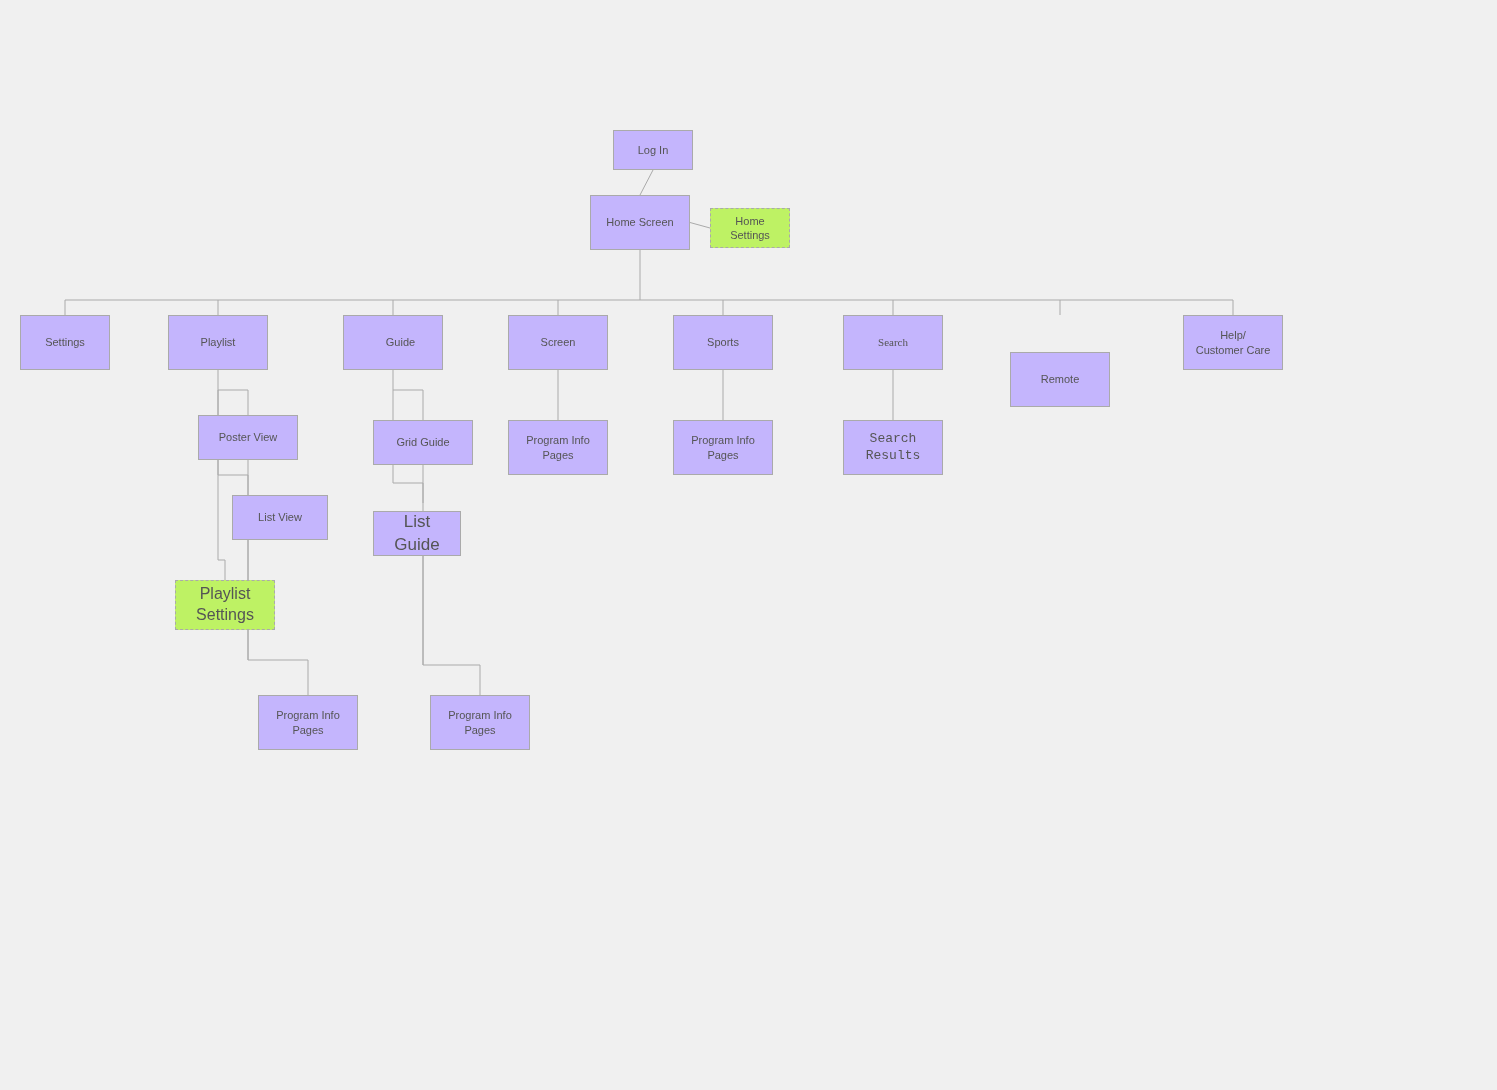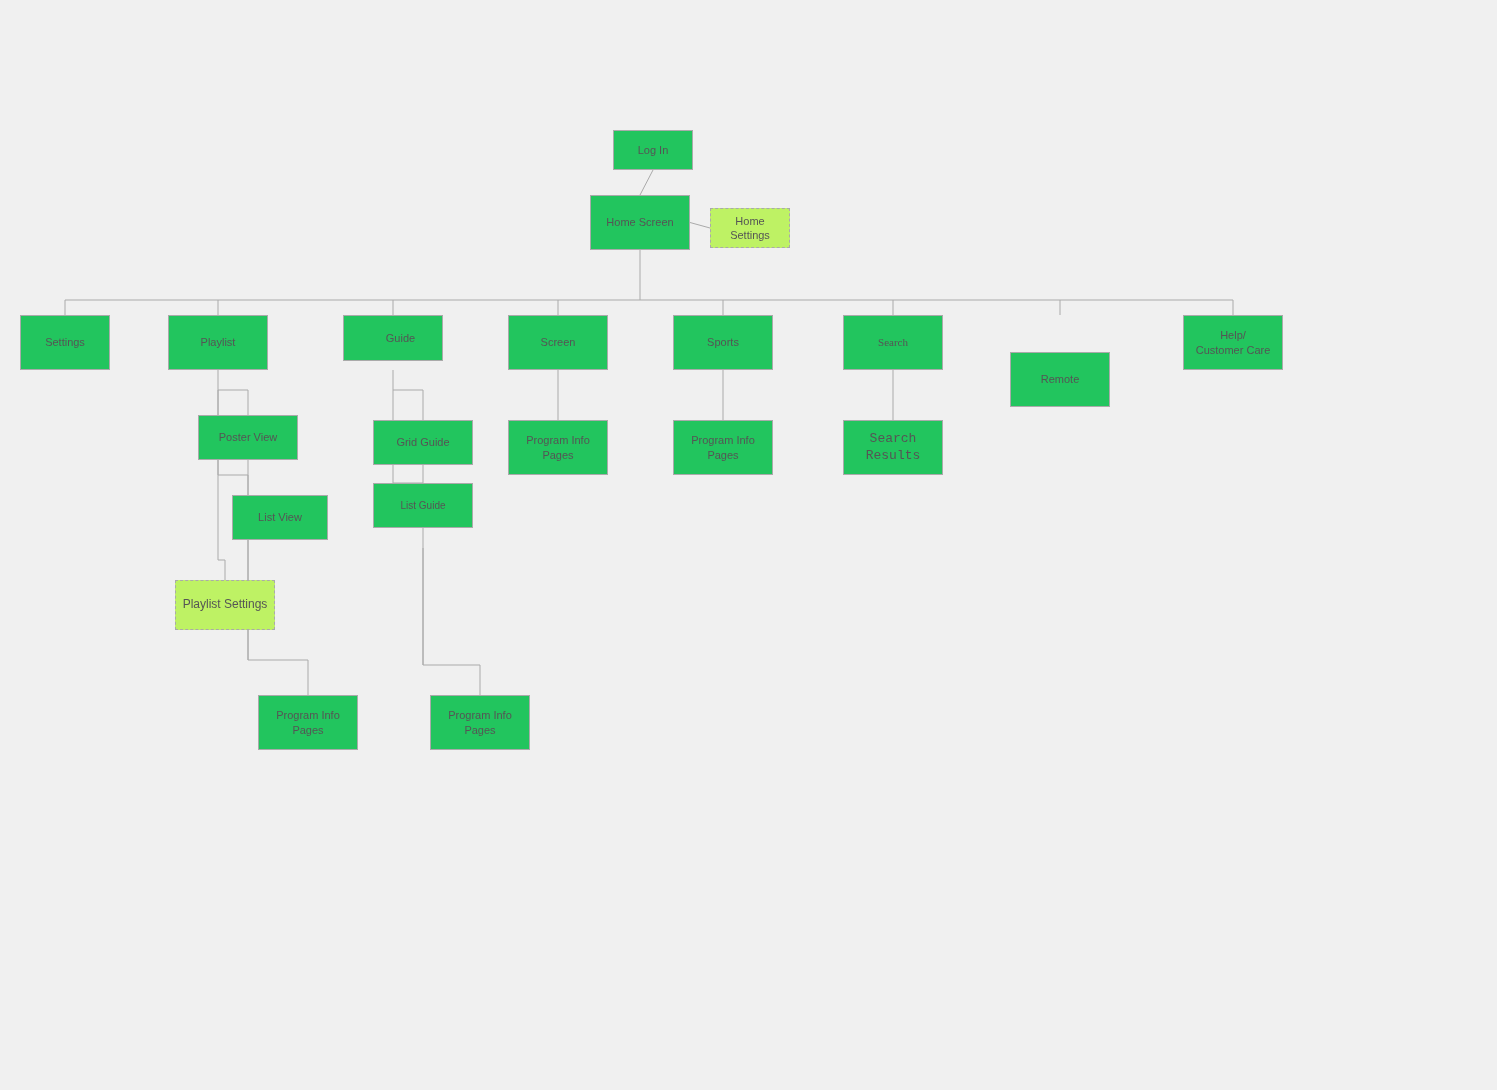--- a/index.html
+++ b/index.html
@@ -15,21 +15,21 @@
     }
     .diagram {
       position: absolute;
       top: 0; left: 0;
       width: 1497px;
       height: 1090px;
     }
     .node {
       position: absolute;
       border: 1px solid #aaa;
-      background: #22c55e;
+      background: #c4b5fd;
       text-align: center;
       display: flex;
       align-items: center;
       justify-content: center;
       line-height: 1.3;
       padding: 6px;
     }
     .node.dashed {
       border: 1px dashed #aaa;
       background: #bef264;
@@ -93,30 +93,30 @@
       <line x1="723" y1="370" x2="723" y2="420"></line>
       <line x1="893" y1="370" x2="893" y2="420"></line>
     </svg>
 
   <div id="nodes-container">
       <div class="node" style="left: 613px; top: 130px; width: 80px; height: 40px; font-size: 11px; color: rgb(85, 85, 85);">Log In</div>
       <div class="node" style="left: 590px; top: 195px; width: 100px; height: 55px; font-size: 11px; color: rgb(85, 85, 85);">Home Screen</div>
       <div class="node dashed" style="left: 710px; top: 208px; width: 80px; height: 40px; font-size: 11px; color: rgb(85, 85, 85);">Home Settings</div>
       <div class="node" style="left: 20px; top: 315px; width: 90px; height: 55px; font-size: 11px; color: rgb(85, 85, 85);">Settings</div>
       <div class="node" style="left: 168px; top: 315px; width: 100px; height: 55px; font-size: 11px; color: rgb(85, 85, 85);">Playlist</div>
-      <div class="node" style="left: 343px; top: 315px; width: 100px; height: 46px; font-size: 11px; color: rgb(85, 85, 85); padding-left: 21px;">Guide</div>
+      <div class="node" style="left: 343px; top: 315px; width: 100px; height: 55px; font-size: 11px; color: rgb(85, 85, 85); padding-left: 21px;">Guide</div>
       <div class="node" style="left: 508px; top: 315px; width: 100px; height: 55px; font-size: 11px; color: rgb(85, 85, 85);">Screen</div>
       <div class="node" style="left: 673px; top: 315px; width: 100px; height: 55px; font-size: 11px; color: rgb(85, 85, 85);">Sports</div>
       <div class="node" style="left: 843px; top: 315px; width: 100px; height: 55px; font-size: 11px; color: rgb(85, 85, 85); font-family: Liberation Serif, serif;">Search</div>
       <div class="node" style="left: 1010px; top: 315px; width: 100px; height: 55px; font-size: 11px; color: rgb(85, 85, 85); margin-top: 37px;">Remote</div>
       <div class="node" style="left: 1183px; top: 315px; width: 100px; height: 55px; font-size: 11px; color: rgb(85, 85, 85);">Help/<br>Customer Care</div>
       <div class="node" style="left: 198px; top: 415px; width: 100px; height: 45px; font-size: 11px; color: rgb(85, 85, 85);">Poster View</div>
       <div class="node" style="left: 198px; top: 495px; width: 96px; height: 45px; font-size: 11px; color: rgb(85, 85, 85); margin-left: 34px;">List View</div>
-      <div class="node dashed" style="left: 175px; top: 580px; width: 100px; height: 50px; font-size: 12px; color: rgb(85, 85, 85);">Playlist Settings</div>
+      <div class="node dashed" style="left: 175px; top: 580px; width: 100px; height: 50px; font-size: 16px; color: rgb(85, 85, 85);">Playlist Settings</div>
       <div class="node" style="left: 373px; top: 420px; width: 100px; height: 45px; font-size: 11px; color: rgb(85, 85, 85);">Grid Guide</div>
-      <div class="node" style="left: 373px; top: 483px; width: 100px; height: 45px; font-size: 10px; color: rgb(85, 85, 85);">List Guide</div>
+      <div class="node" style="left: 373px; top: 511px; width: 88px; height: 45px; font-size: 17px; color: rgb(85, 85, 85);">List Guide</div>
       <div class="node" style="left: 508px; top: 420px; width: 100px; height: 55px; font-size: 11px; color: rgb(85, 85, 85);">Program Info Pages</div>
       <div class="node" style="left: 673px; top: 420px; width: 100px; height: 55px; font-size: 11px; color: rgb(85, 85, 85);">Program Info Pages</div>
       <div class="node" style="left: 843px; top: 420px; width: 100px; height: 55px; font-size: 13px; color: rgb(85, 85, 85); font-family: Liberation Mono, monospace;">Search Results</div>
       <div class="node" style="left: 258px; top: 695px; width: 100px; height: 55px; font-size: 11px; color: rgb(85, 85, 85);">Program Info Pages</div>
       <div class="node" style="left: 430px; top: 695px; width: 100px; height: 55px; font-size: 11px; color: rgb(85, 85, 85);">Program Info Pages</div>
     </div>
 </div>
 
 </body></html>

